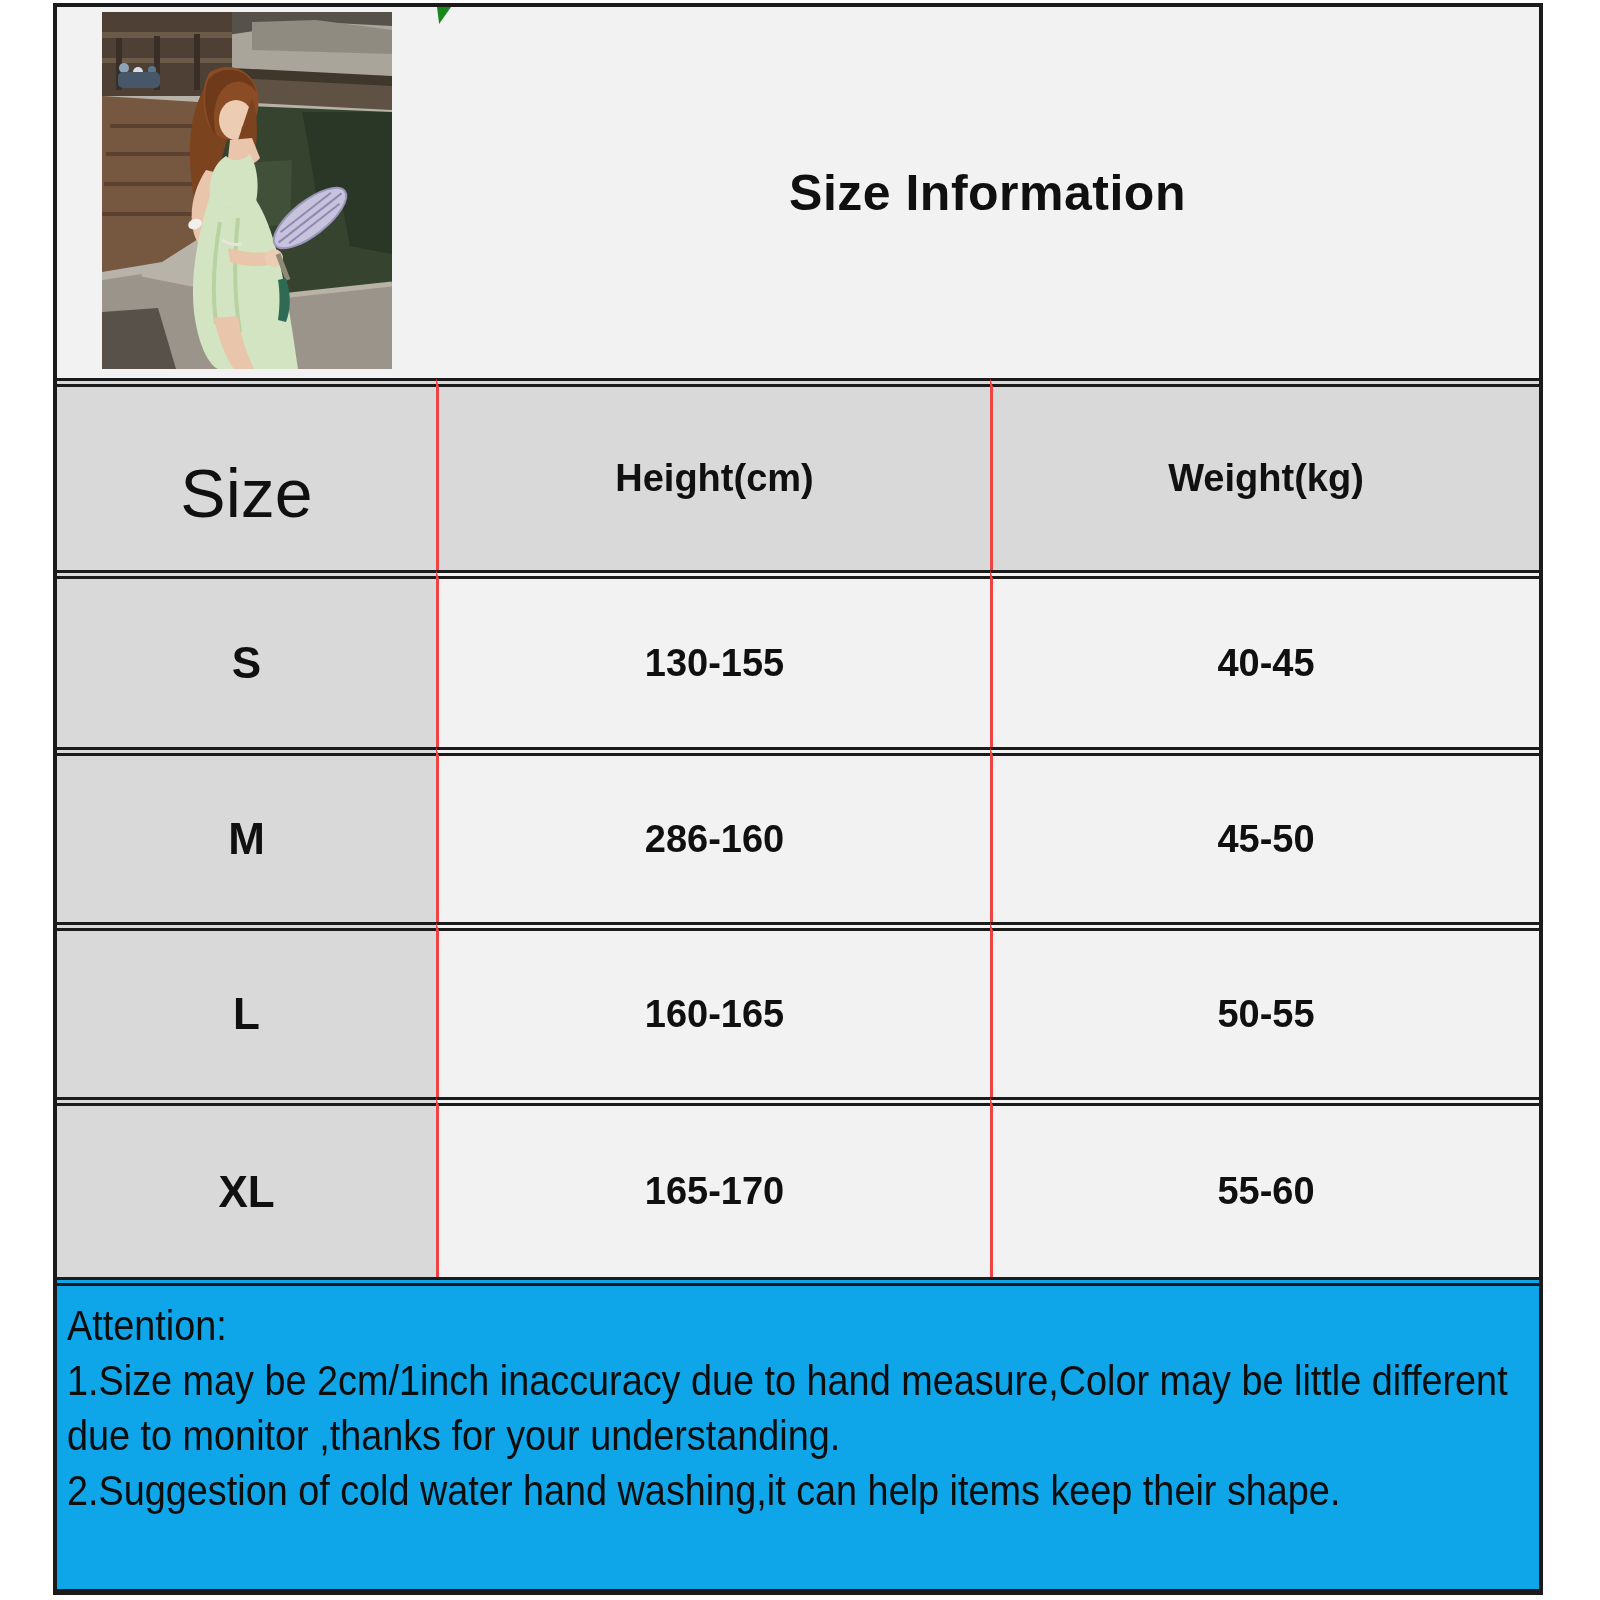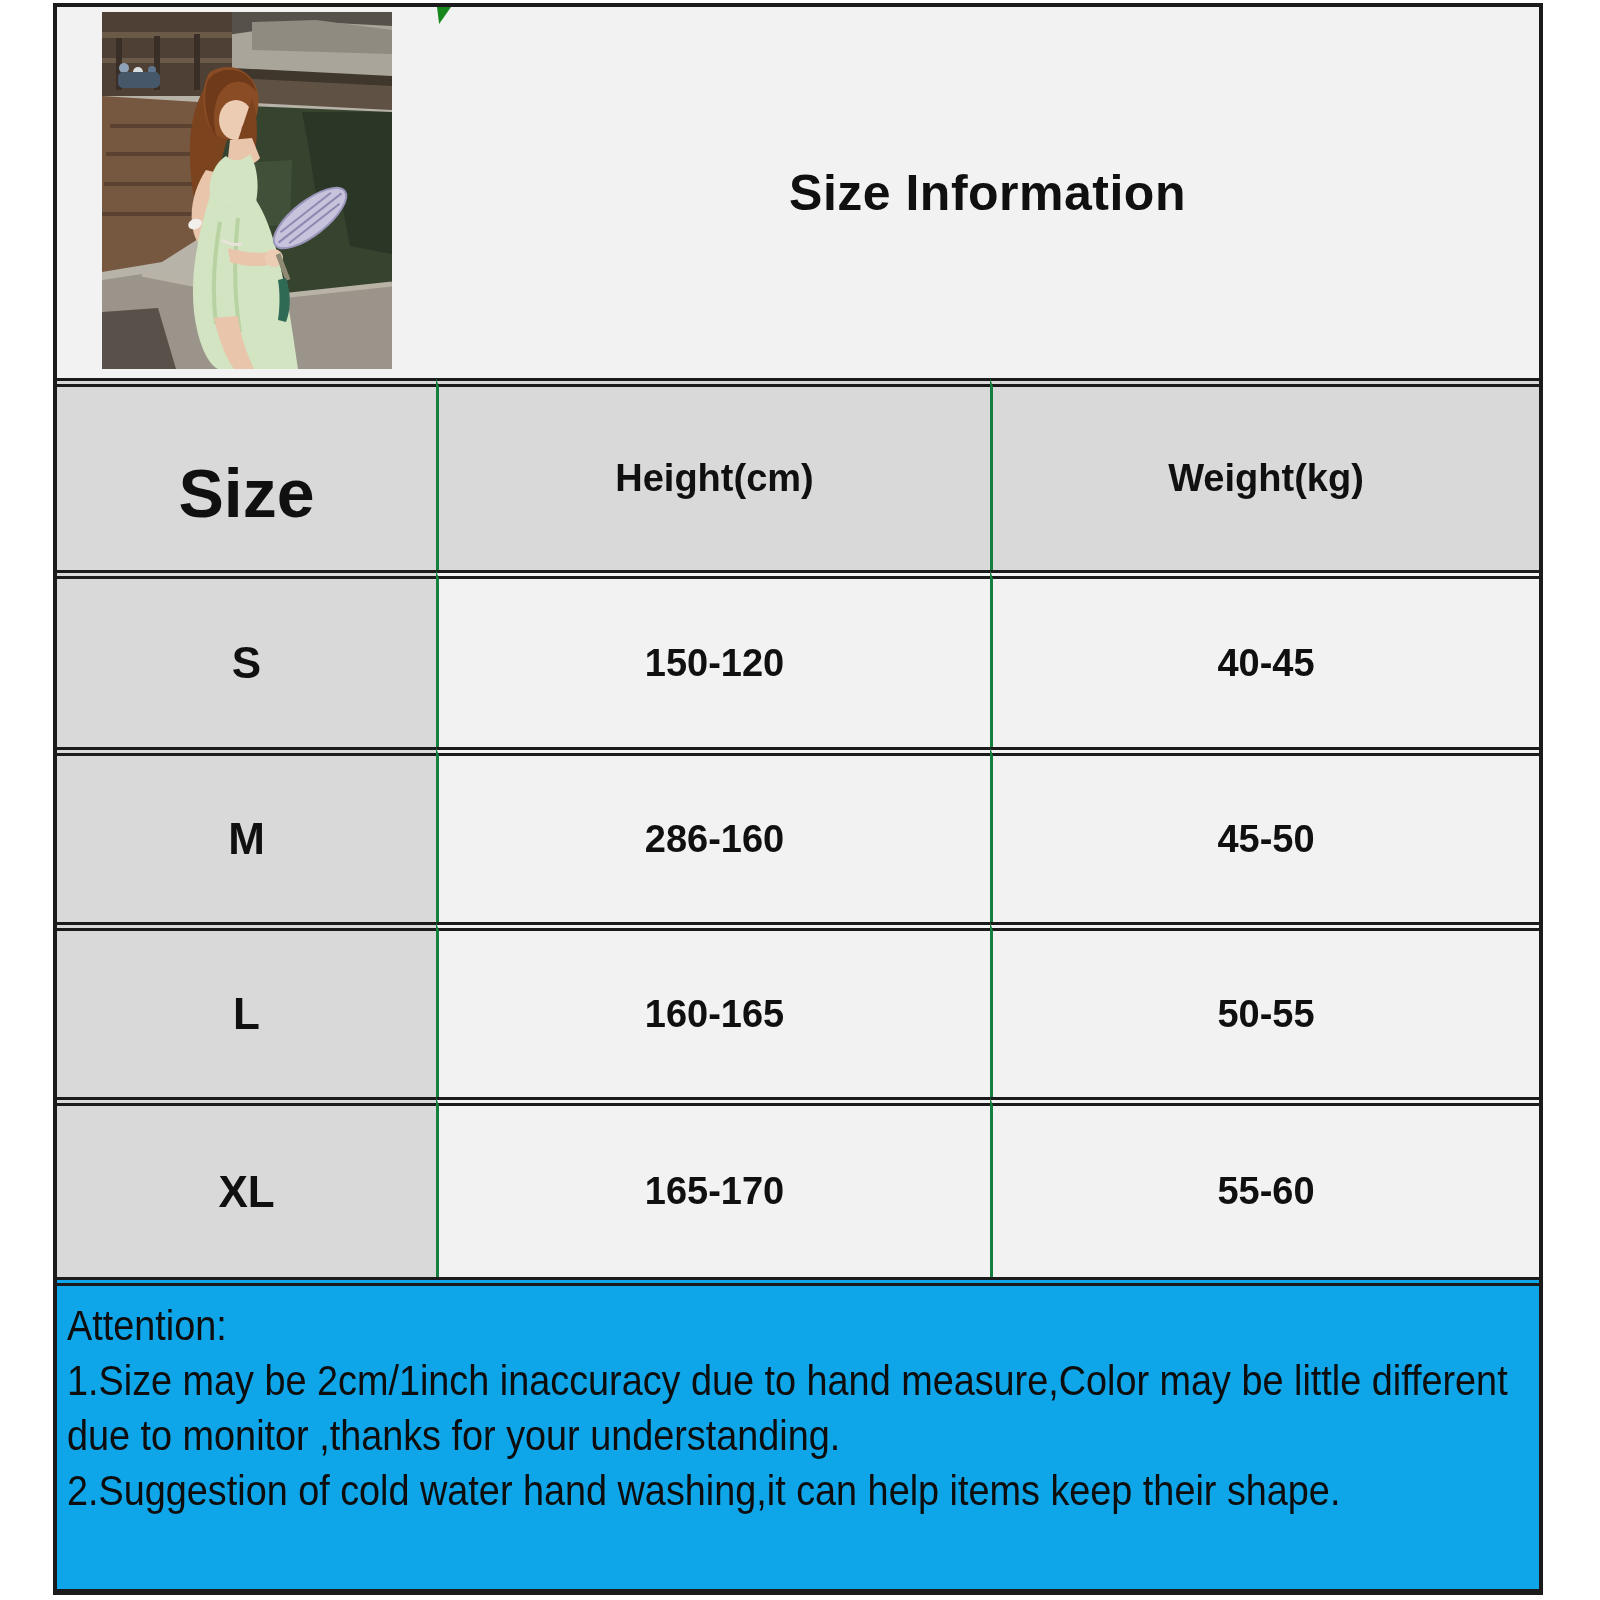--- a/index.html
+++ b/index.html
@@ -13,30 +13,30 @@
     display:grid;
     grid-template-columns:379px 554px 1fr;
     grid-template-rows:371px 192px 177px 175px 175px 180px 1fr;
     background:#f2f2f2;
   }
   .cell{
     box-sizing:border-box;display:flex;align-items:center;justify-content:center;
     background:#f2f2f2;overflow:hidden;
   }
   .gray{background:#d9d9d9;}
-  .bl{border-left:3px solid #15803d;}
+  .bl{border-left:3px solid #ef4444;}
   .bt{border-top:9px double #1b1b1b;}
   .photo-cell{align-items:flex-start;padding-top:5px;}
   .title-cell{grid-column:2/4;position:relative;}
   .title-text{font-size:50px;font-weight:700;letter-spacing:0.5px;}
   .corner-marker{
     position:absolute;top:0;left:1px;width:14px;height:17px;
     background:#17891c;clip-path:polygon(0 0,100% 0,15% 100%);
   }
-  .size-head{font-size:68px;font-weight:700;margin-top:28px;}
+  .size-head{font-size:68px;font-weight:400;margin-top:28px;}
   .col-head{font-size:38px;font-weight:700;}
   .size-letter{font-size:44px;font-weight:700;}
   .cell-value{font-size:38px;font-weight:700;}
   .attention-cell{
     grid-column:1/4;background:#0ea5e9;display:block;
     box-sizing:border-box;padding:12px 0 0 10px;
   }
   .attention-inner{
     width:1630px;transform:scaleX(0.9);transform-origin:0 0;
     font-size:42px;line-height:1.31;color:#0d0d0d;
@@ -129,21 +129,21 @@
       <span class="col-head">Height(cm)</span>
     </div>
     <div class="cell gray bt bl">
       <span class="col-head">Weight(kg)</span>
     </div>
 
     <div class="cell gray bt">
       <span class="size-letter">S</span>
     </div>
     <div class="cell bt bl">
-      <span class="cell-value">150-120</span>
+      <span class="cell-value">130-155</span>
     </div>
     <div class="cell bt bl">
       <span class="cell-value">40-45</span>
     </div>
 
     <div class="cell gray bt">
       <span class="size-letter">M</span>
     </div>
     <div class="cell bt bl">
       <span class="cell-value">286-160</span>

